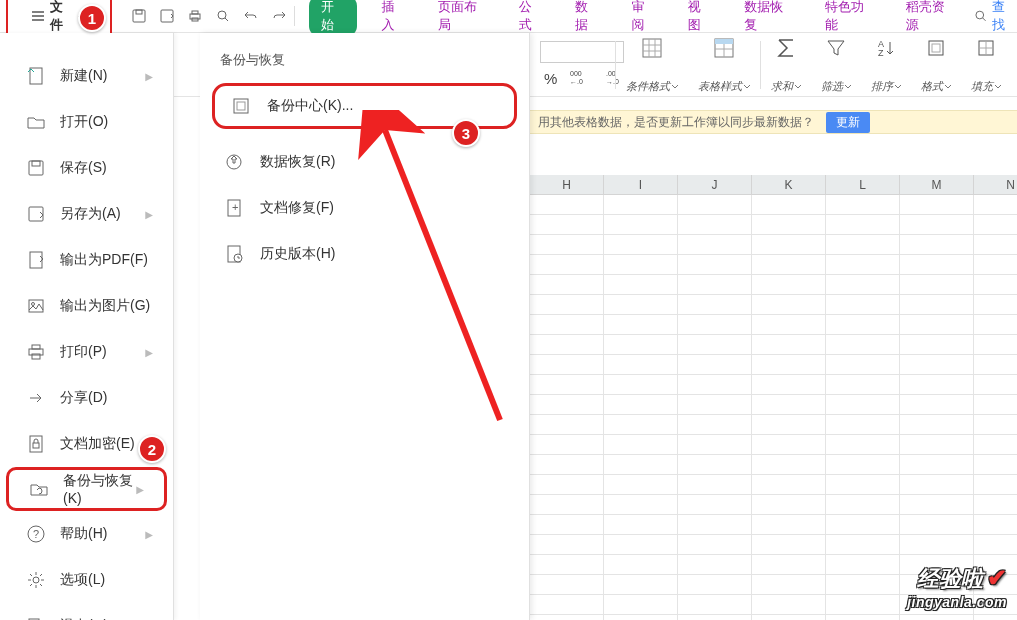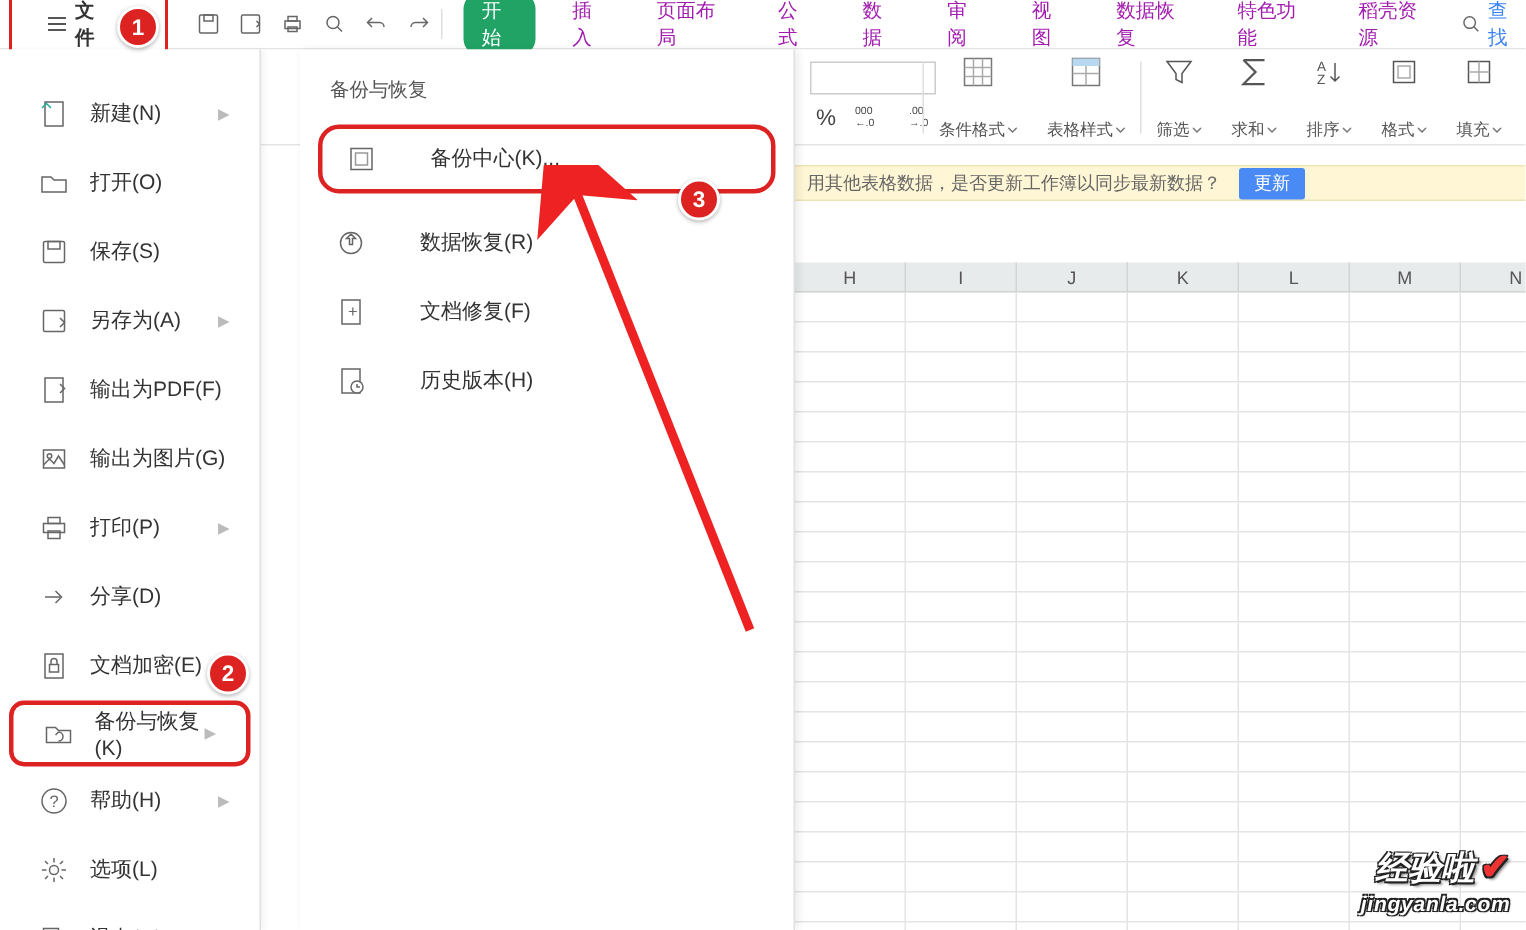--- a/index.html
+++ b/index.html
@@ -19,21 +19,21 @@
 .tab { font-size: 13px; color: #a21caf; padding: 4px 8px; }
 .tab.active { background: #21a366; color: #fff; border-radius: 11px; padding: 3px 12px; }
 .find { display: flex; align-items: center; margin-left: 12px; color: #3b82f6; font-size: 13px; }
 .find svg { margin-right: 4px; }
 
 
 .ribbon { height: 64px; border-bottom: 1px solid #e4e4e4; background: #fff; display: flex; align-items: center; position: relative; }
 .ribbon-right { position: absolute; right: 6px; top: 0; height: 100%; display: flex; align-items: center; }
 .ribbon-group { display: flex; flex-direction: column; align-items: center; justify-content: center; padding: 0 10px; height: 100%; }
 .ribbon-big-icon { width: 26px; height: 26px; display: flex; align-items: center; justify-content: center; color: #555; }
-.ribbon-label { font-size: 11px; color: #555; margin-top: 18px; display: flex; align-items: center; }
+.ribbon-label { font-size: 11px; color: #555; margin-top: 18px; display: flex; align-items: center; font-style: italic; }
 .ribbon-label .chev-sm { margin-left: 2px; }
 .ribbon-sep { width: 1px; height: 48px; background: #e0e0e0; }
 .num-box { width: 84px; height: 22px; border: 1px solid #ccc; background: #fff; }
 .pct { font-size: 15px; color: #444; padding: 0 4px; }
 .dec { font-size: 11px; color: #444; padding: 0 3px; }
 
 
 .notify { position: absolute; top: 110px; left: 530px; right: 0; height: 24px; background: #fff6d5; display: flex; align-items: center; padding: 0 8px; font-size: 12px; color: #666; border-top: 1px solid #eee4b8; border-bottom: 1px solid #eee4b8; }
 .notify .btn { background: #4a8af4; color: #fff; padding: 2px 10px; border-radius: 2px; margin-left: 12px; cursor: pointer; font-size: 12px; }
 
@@ -52,21 +52,21 @@
 .fm-icon { width: 20px; height: 20px; margin-right: 14px; display: flex; align-items: center; justify-content: center; color: #666; }
 .fm-text { font-size: 14px; flex: 1; }
 .fm-arrow { color: #bbb; font-size: 10px; }
 
 
 .submenu { position: absolute; top: 33px; left: 200px; width: 330px; bottom: 0; background: #fff; border-right: 1px solid #e0e0e0; box-shadow: 2px 0 6px rgba(0,0,0,.09); padding: 18px 8px; }
 .submenu-title { font-size: 13px; color: #555; padding: 0 12px 10px; }
 .sm-item { display: flex; align-items: center; height: 46px; padding: 0 16px; cursor: pointer; border-radius: 6px; }
 .sm-item.highlight { border: 3px solid #d22; border-radius: 14px; margin: 4px 4px 10px; }
 .sm-icon { width: 20px; height: 20px; margin-right: 16px; display: flex; align-items: center; justify-content: center; color: #666; }
-.sm-text { font-size: 14px; margin-left: 20px; }
+.sm-text { font-size: 14px; }
 
 
 .callout { position: absolute; width: 28px; height: 28px; background: #d22; border: 2px solid #fff; border-radius: 50%; color: #fff; display: flex; align-items: center; justify-content: center; font-weight: bold; font-size: 15px; box-shadow: 0 1px 3px rgba(0,0,0,.3); z-index: 30; }
 .arrow-svg { position: absolute; z-index: 25; pointer-events: none; }
 
 
 .watermark { position: absolute; right: 10px; bottom: 10px; text-align: right; z-index: 40; }
 .wm-top { font-family: "STKaiti","KaiTi",serif; font-style: italic; font-weight: 700; font-size: 22px; color: #fff; text-shadow: -1px -1px 0 #222,1px -1px 0 #222,-1px 1px 0 #222,1px 1px 0 #222,2px 2px 2px rgba(0,0,0,.5); }
 .wm-check { color: #e33; font-size: 24px; margin-left: 4px; font-family: Arial; font-style: normal; }
 .wm-bot { font-family: Arial; font-style: italic; font-weight: 700; font-size: 14px; color: #fff; text-shadow: -1px -1px 0 #222,1px -1px 0 #222,-1px 1px 0 #222,1px 1px 0 #222,1px 1px 1px rgba(0,0,0,.5); letter-spacing: .5px; }
@@ -198,39 +198,39 @@
       <span class="ribbon-label">
           <span>表格样式</span>
           <svg class="chev-sm" width="6" height="4">
             <path d="M0 0l3 3 3-3" stroke="#777" fill="none"></path>
           </svg>
         </span>
     </div>
     <div class="ribbon-sep"></div>
     <div class="ribbon-group">
       <span class="ribbon-big-icon">
+          <svg width="20" height="22" viewBox="0 0 20 22">
+            <path d="M3 3h14M3 3l8 8-8 8h14" fill="none" stroke="#555" stroke-width="1.5"></path>
+          </svg>
+        </span>
+      <span class="ribbon-label">
+          <span>求和</span>
+          <svg class="chev-sm" width="6" height="4">
+            <path d="M0 0l3 3 3-3" stroke="#777" fill="none"></path>
+          </svg>
+        </span>
+    </div>
+    <div class="ribbon-group">
+      <span class="ribbon-big-icon">
           <svg width="20" height="20" viewBox="0 0 20 20">
             <path d="M2 3h16l-6 8v6l-4-2v-4z" fill="none" stroke="#555"></path>
           </svg>
         </span>
       <span class="ribbon-label">
           <span>筛选</span>
-          <svg class="chev-sm" width="6" height="4">
-            <path d="M0 0l3 3 3-3" stroke="#777" fill="none"></path>
-          </svg>
-        </span>
-    </div>
-    <div class="ribbon-group">
-      <span class="ribbon-big-icon">
-          <svg width="20" height="22" viewBox="0 0 20 22">
-            <path d="M3 3h14M3 3l8 8-8 8h14" fill="none" stroke="#555" stroke-width="1.5"></path>
-          </svg>
-        </span>
-      <span class="ribbon-label">
-          <span>求和</span>
           <svg class="chev-sm" width="6" height="4">
             <path d="M0 0l3 3 3-3" stroke="#777" fill="none"></path>
           </svg>
         </span>
     </div>
     <div class="ribbon-group">
       <span class="ribbon-big-icon">
           <svg width="20" height="20" viewBox="0 0 20 20">
             <text x="2" y="9" font-size="9" fill="#555">A</text>
             <text x="2" y="18" font-size="9" fill="#555">Z</text>

